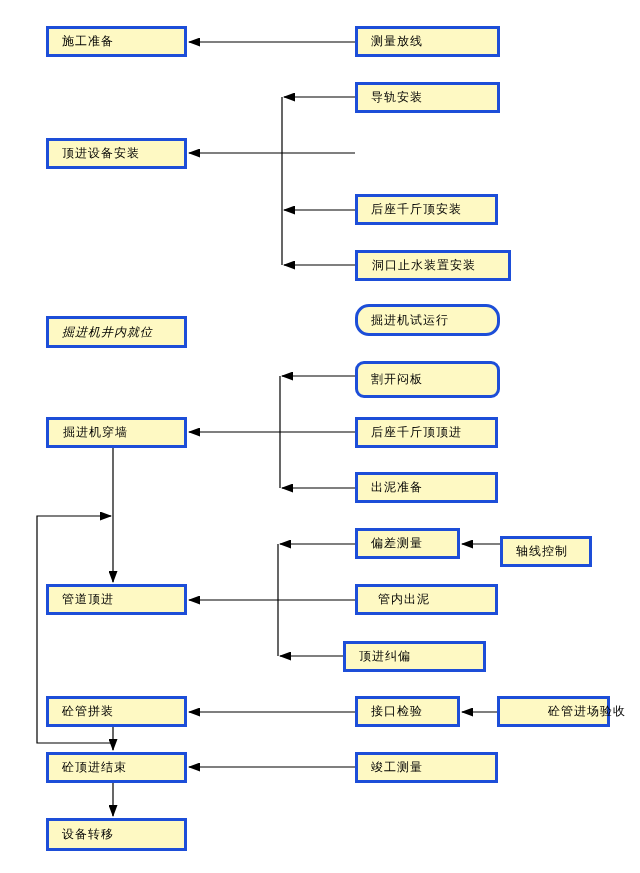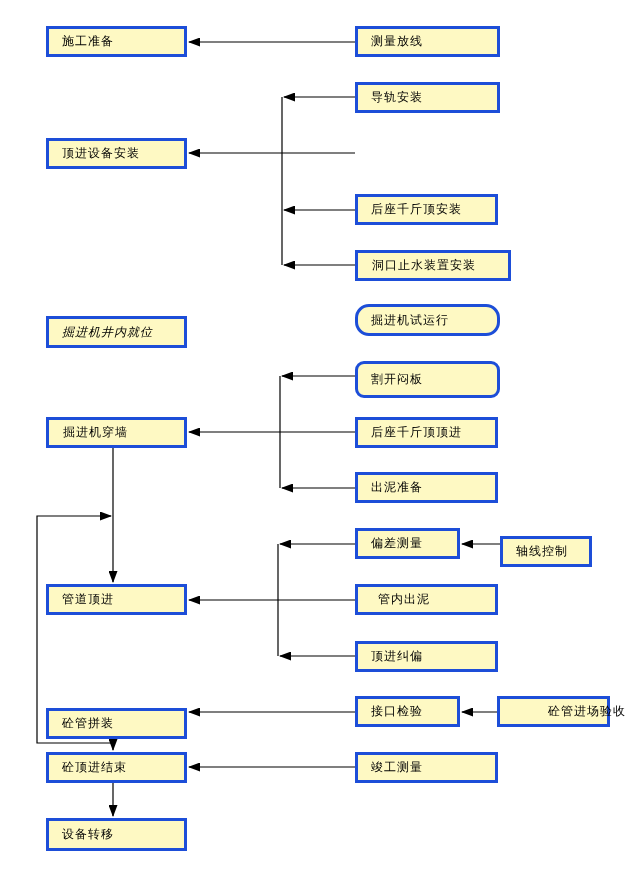--- a/index.html
+++ b/index.html
@@ -88,21 +88,21 @@
   <div class="node" style="left:46px;  top:316px; width:141px; height:32px;font-style:italic;">掘进机井内就位</div>
   <div class="node" style="left:355px; top:304px; width:145px; height:32px;border-radius:14px;">掘进机试运行</div>
   <div class="node" style="left:355px; top:361px; width:145px; height:37px;border-radius:9px;">割开闷板</div>
   <div class="node" style="left:46px;  top:417px; width:141px; height:31px;padding-left:14px;">掘进机穿墙</div>
   <div class="node" style="left:355px; top:417px; width:143px; height:31px;">后座千斤顶顶进</div>
   <div class="node" style="left:355px; top:472px; width:143px; height:31px;">出泥准备</div>
   <div class="node" style="left:355px; top:528px; width:105px; height:31px;">偏差测量</div>
   <div class="node" style="left:500px; top:528px; width:92px;  height:31px;margin-top:8px;">轴线控制</div>
   <div class="node" style="left:46px;  top:584px; width:141px; height:31px;">管道顶进</div>
   <div class="node" style="left:355px; top:584px; width:143px; height:31px;padding-left:20px;">管内出泥</div>
-  <div class="node" style="left:355px; top:641px; width:143px; height:31px;">顶进纠偏</div>
-  <div class="node" style="left:46px;  top:696px; width:141px; height:31px;margin-top:12px;">砼管拼装</div>
+  <div class="node" style="left:343px; top:641px; width:143px; height:31px;">顶进纠偏</div>
+  <div class="node" style="left:46px;  top:696px; width:141px; height:31px;">砼管拼装</div>
   <div class="node" style="left:355px; top:696px; width:105px; height:31px;font-family:Liberation Mono, monospace;">接口检验</div>
   <div class="node" style="left:497px; top:696px; width:113px; height:31px;padding-left:48px;">砼管进场验收</div>
   <div class="node" style="left:46px;  top:752px; width:141px; height:31px;">砼顶进结束</div>
   <div class="node" style="left:355px; top:752px; width:143px; height:31px;">竣工测量</div>
   <div class="node" style="left:46px;  top:818px; width:141px; height:33px;">设备转移</div>
 
 </div>
 
 </body></html>

